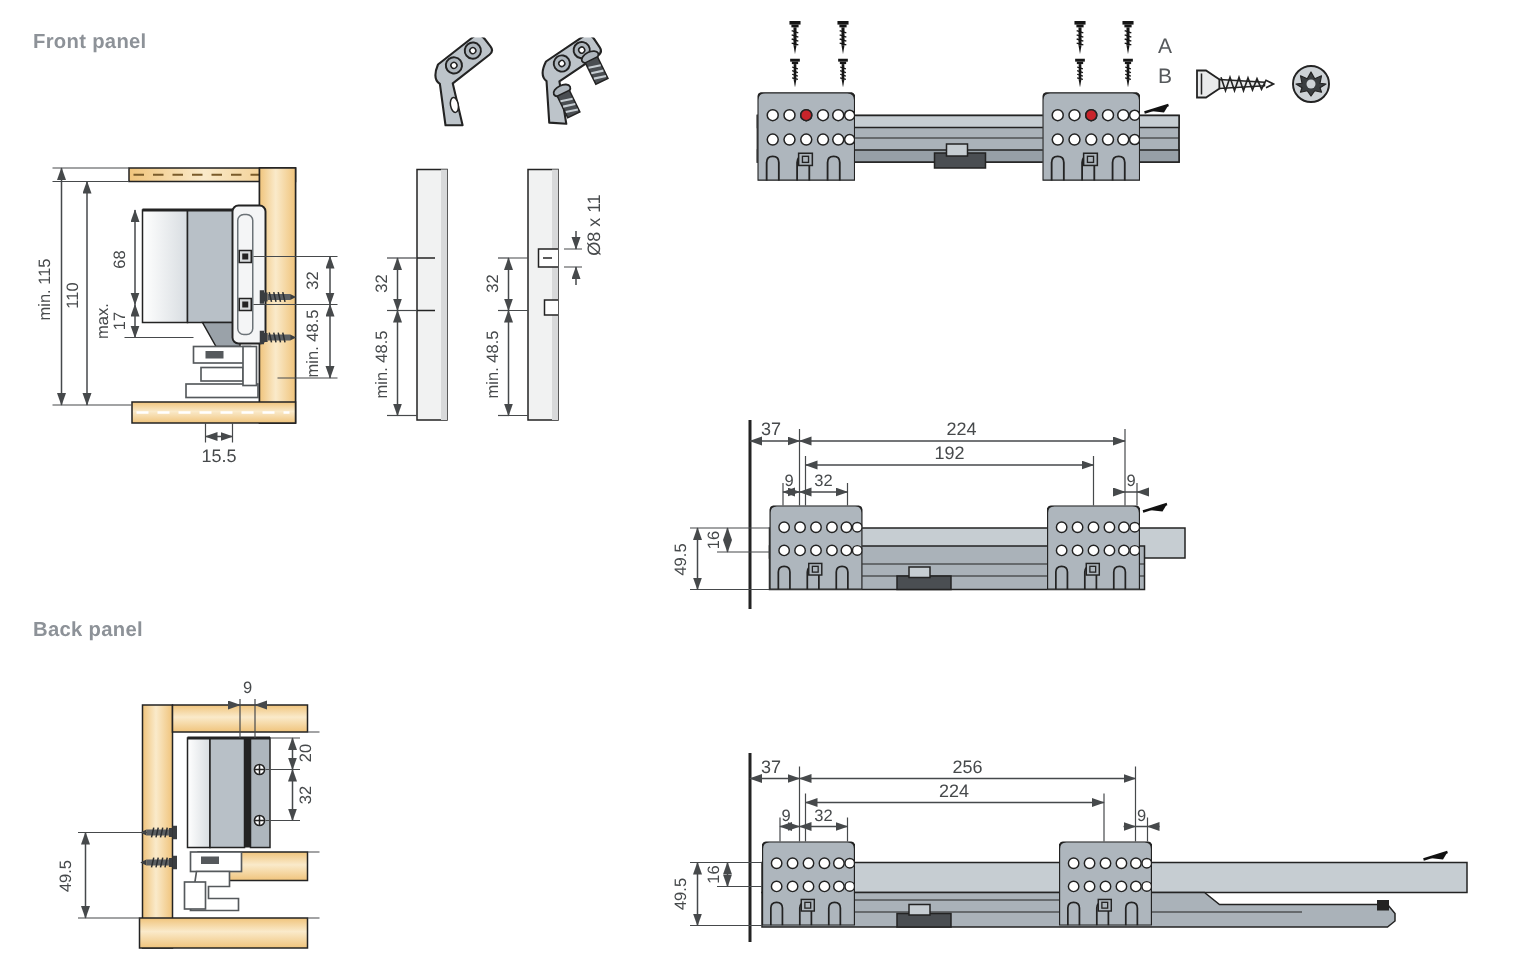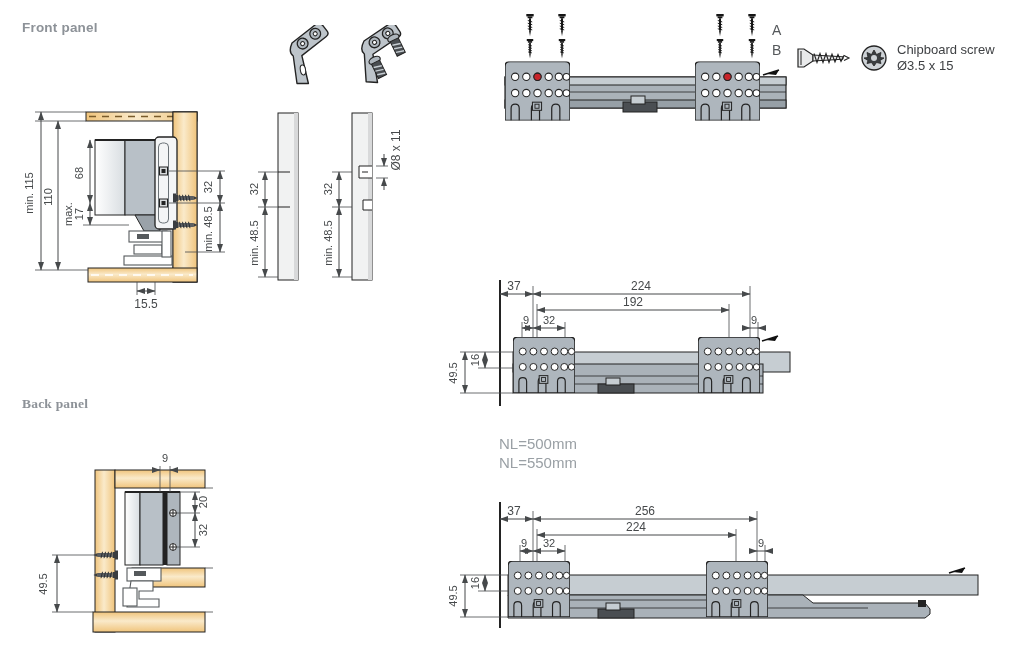--- a/index.html
+++ b/index.html
@@ -92,21 +92,21 @@
             <line x1="9.5" y1="2.8" x2="11" y2="9.2"></line>
           <line x1="12.5" y1="2.8" x2="14" y2="9.2"></line>
             <line x1="15.5" y1="2.8" x2="17" y2="9.2"></line>
         </g>
         <path d="M20.4,4 L24.5,6 L20.4,8 z" fill="#3a3d40"></path>
       </symbol>
     </defs>
   </svg>
 
   <div class="sec-label" style="left:22px;top:20px;">Front panel</div>
-  <div class="sec-label" style="left:22px;top:396px;font-family:Liberation Serif, serif;">Back panel</div>
+  <div class="sec-label" style="left:22px;top:412px;">Back panel</div>
 
   <svg class="abs" style="left:25px;top:105px;" width="215" height="215" viewBox="0 0 215 215">
 
     <g>
       <rect x="61" y="7" width="111" height="9" fill="url(#woodH)" stroke="#232323" stroke-width="1"></rect>
       <line x1="64" y1="11.5" x2="169" y2="11.5" stroke="#7a5b2a" stroke-width="1.4" stroke-dasharray="7 6"></line>
       <rect x="148" y="7" width="24" height="170" fill="url(#panelG)" stroke="#232323" stroke-width="1"></rect>
       <rect x="148" y="7" width="24" height="170" fill="url(#woodH)" stroke="#232323" stroke-width="1"></rect>
       <rect x="63" y="163" width="109" height="14" fill="url(#woodV)" stroke="#232323" stroke-width="1"></rect>
       <line x1="66" y1="170" x2="168" y2="170" stroke="#fff" stroke-width="1.6" stroke-dasharray="8 6"></line>
@@ -291,30 +291,22 @@
       <path d="M1,4 L7,4 L16,10 L16,16 L7,22 L1,22 z" fill="#e9eaeb" stroke="#232323" stroke-width="1.2"></path>
       <line x1="4" y1="6" x2="4" y2="20" stroke="#232323" stroke-width="1"></line>
       <path d="M16,10 L46,11.8 L46,14.2 L16,16 z" fill="#e9eaeb" stroke="#232323" stroke-width="1"></path>
       <path d="M17,8.5 L20,17.5 L23,8.5 L26,17.5 L29,8.5 L32,17.5 L35,9 L38,17 L41,9.5 L44,16.5 L47,10.5 L52,13 L47,15.5" fill="none" stroke="#232323" stroke-width="1.1"></path>
     </svg>
     <svg width="28" height="28" viewBox="0 0 28 28">
       <circle cx="14" cy="14" r="12" fill="#cdd2d6" stroke="#232323" stroke-width="1.3"></circle>
       <polygon points="14,6 16.5,10.5 21,8.5 20,13.5 24,14 20,16.5 21,19.5 16.5,18.5 14,22 11.5,18.5 7,19.5 8,16.5 4,14 8,13.5 7,8.5 11.5,10.5" fill="#3a3e41" stroke="#232323" stroke-width="0.8" stroke-linejoin="round"></polygon>
       <circle cx="14" cy="14" r="3" fill="#cdd2d6"></circle>
     </svg>
-    <div class="legend-text">
-      <div>Chipboard screw</div>
-      <div>Ø3.5 x 15</div>
-    </div>
   </div>
 
-  <div class="nl-list" style="left:499px;top:435px;">
-    <div>NL=500mm</div>
-    <div>NL=550mm</div>
-  </div>
 
   <svg class="abs" style="left:448px;top:276px;" width="350" height="135" viewBox="0 0 350 135">
     <line x1="52" y1="4" x2="52" y2="130" stroke="#232323" stroke-width="2"></line>
 
     <g>
       <rect x="65" y="76" width="277" height="20" fill="#c6cdd2" stroke="#232323" stroke-width="1"></rect>
       <rect x="65" y="88" width="250" height="29" fill="#aab2b9" stroke="#232323" stroke-width="1"></rect>
       <line x1="65" y1="100" x2="315" y2="100" stroke="#232323" stroke-width="0.8"></line>
       <line x1="65" y1="108" x2="315" y2="108" stroke="#232323" stroke-width="0.8"></line>
       <rect x="150" y="108" width="36" height="9" fill="#4a4e52" stroke="#232323"></rect>

